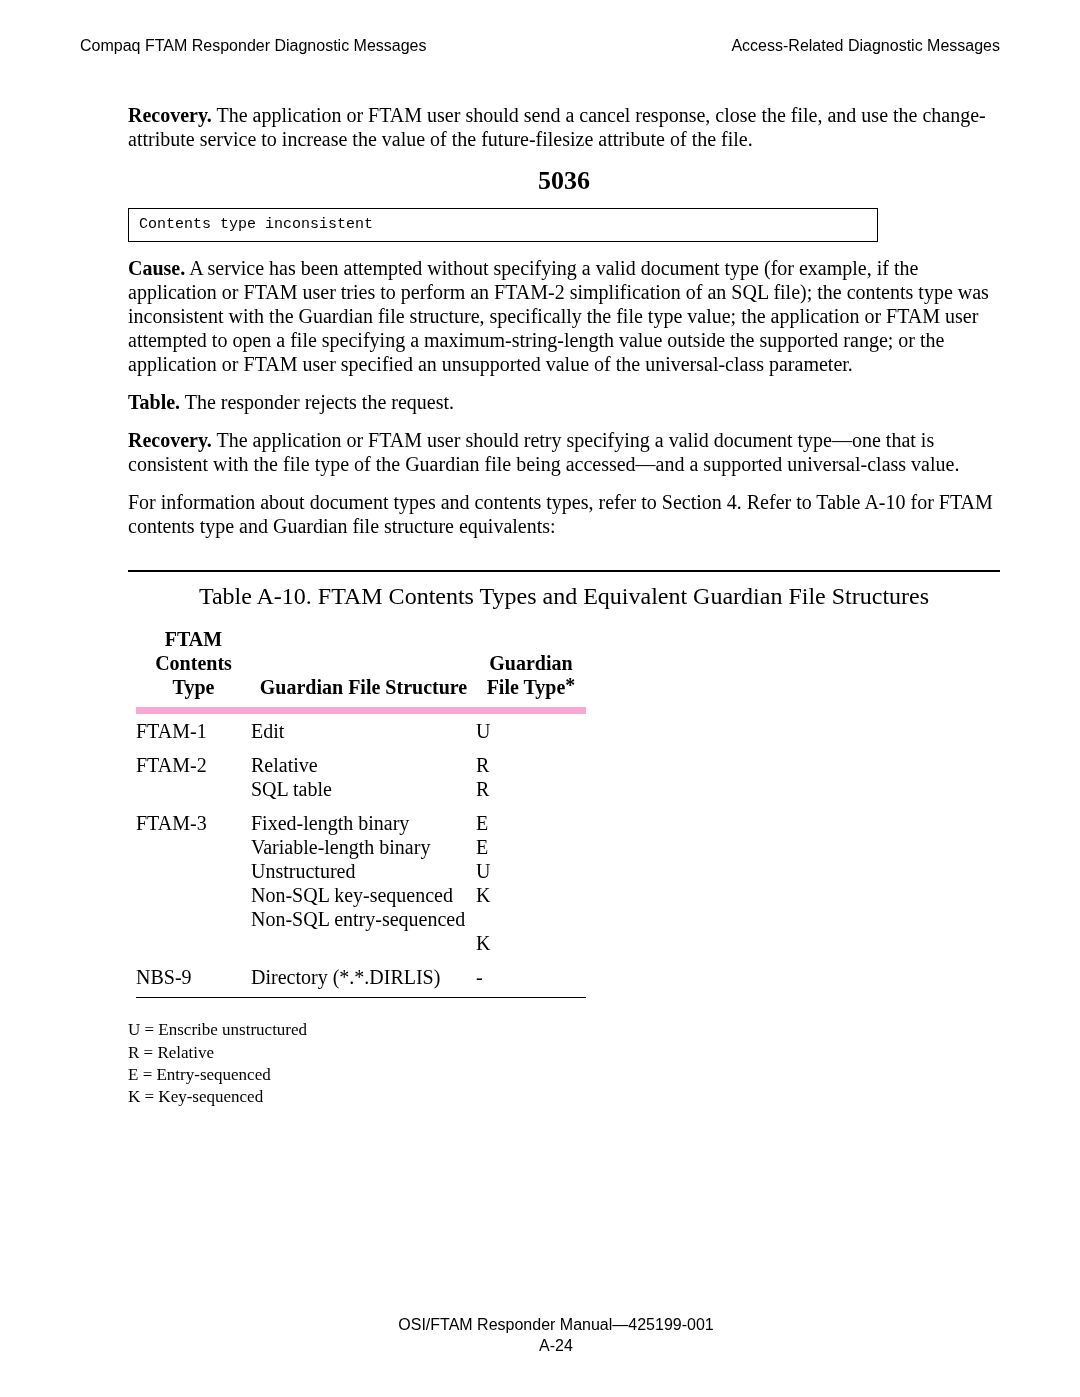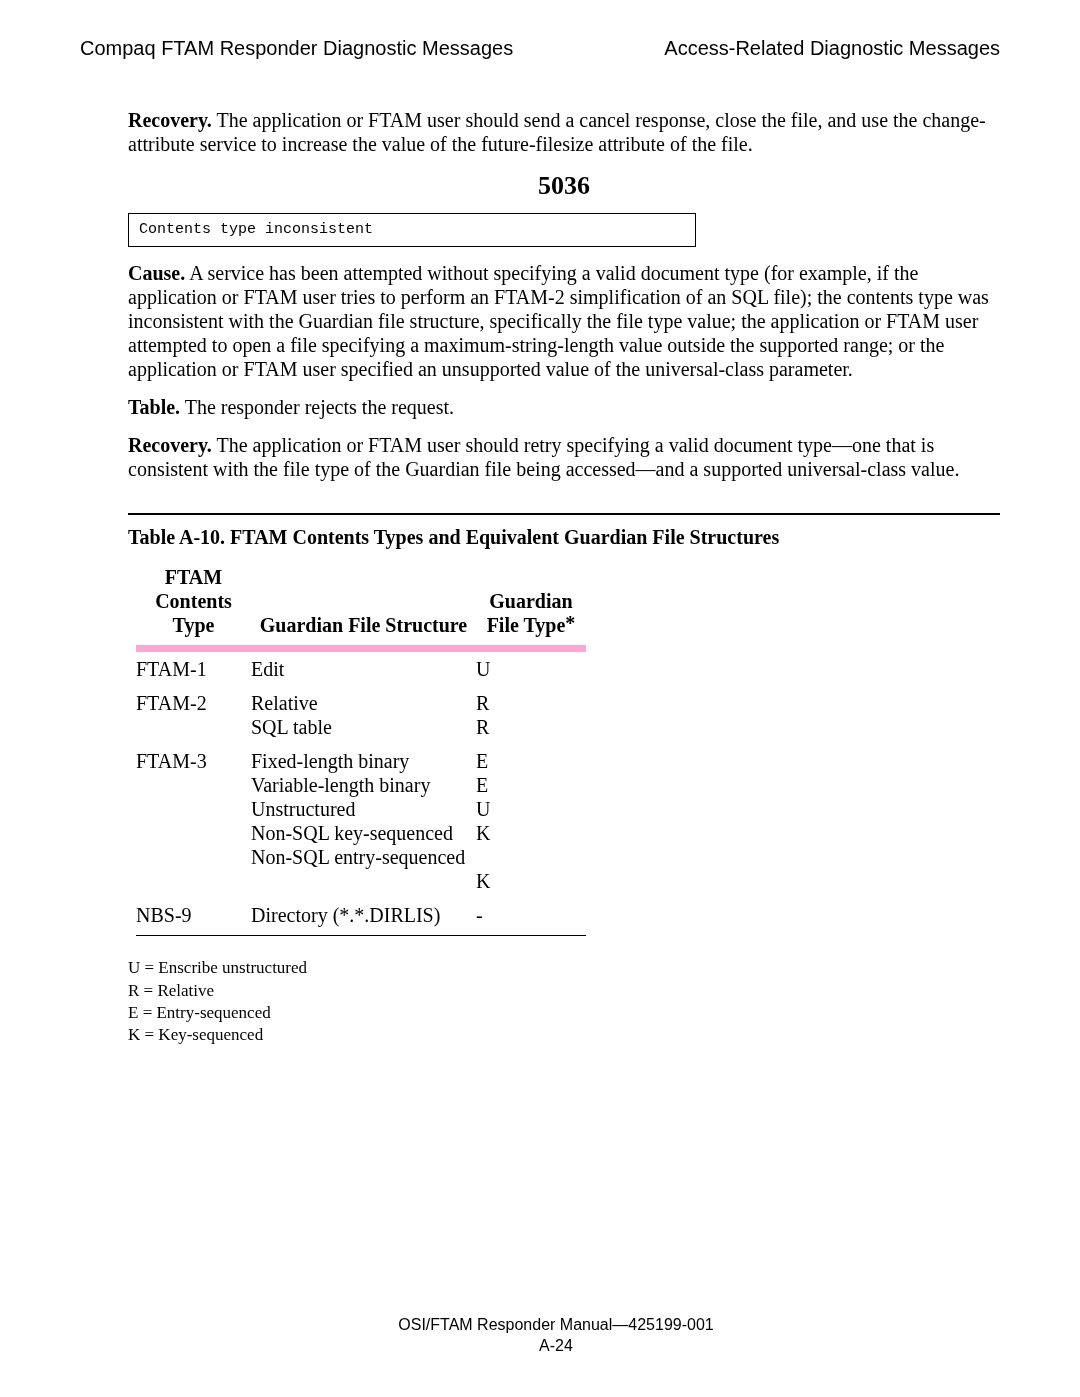--- a/index.html
+++ b/index.html
@@ -18,21 +18,21 @@
   .page {
     padding: 36px 80px 0 80px;
     box-sizing: border-box;
     height: 100%;
     position: relative;
   }
   .header-row {
     display: flex;
     justify-content: space-between;
     font-family: Arial, Helvetica, sans-serif;
-    font-size: 20px;
+    font-size: 16px;
     margin-bottom: 48px;
   }
   .content {
     padding-left: 48px;
   }
   .para {
     margin: 0 0 14px 0;
   }
   .run-in {
     font-weight: bold;
@@ -42,34 +42,35 @@
     font-size: 26px;
     margin: 14px 0 12px 0;
     text-align: center;
   }
   .msg-box {
     border: 1px solid #000;
     padding: 7px 10px;
     font-family: "Courier New", Courier, monospace;
     font-size: 15px;
     margin: 0 0 14px 0;
-    width: 568px;
+    width: 750px;
     box-sizing: border-box;
   }
   .table-block {
     margin-top: 32px;
   }
   .table-rule-thick {
     border-top: 2.5px solid #000;
     margin-bottom: 10px;
   }
   .table-title {
-    font-weight: bold;
-    font-size: 20px;
+    font-weight: normal;
+    font-size: 24px;
     margin: 0 0 10px 0;
+    text-align: center;
   }
   table.data {
     border-collapse: collapse;
     margin-left: 8px;
   }
   table.data th {
     text-align: center;
     font-weight: bold;
     vertical-align: bottom;
     padding: 6px 0 8px 0;
@@ -132,20 +133,21 @@
     </p>
 
     <p class="para">
       <span class="run-in">Table.</span><span>  The responder rejects the request.</span>
     </p>
 
     <p class="para">
       <span class="run-in">Recovery.</span><span>  The application or FTAM user should retry specifying a valid document type—one that is consistent with the file type of the Guardian file being accessed—and a supported universal-class value.</span>
     </p>
 
+    <p class="para">For information about document types and contents types, refer to Section 4.  Refer to Table A-10 for FTAM contents type and Guardian file structure equivalents:</p>
 
     <div class="table-block">
       <div class="table-rule-thick"></div>
       <p class="table-title">Table A-10.  FTAM Contents Types and Equivalent Guardian File Structures</p>
 
       <table class="data">
         <thead>
           <tr>
             <th class="col-a">
               <span>FTAM</span><br>

